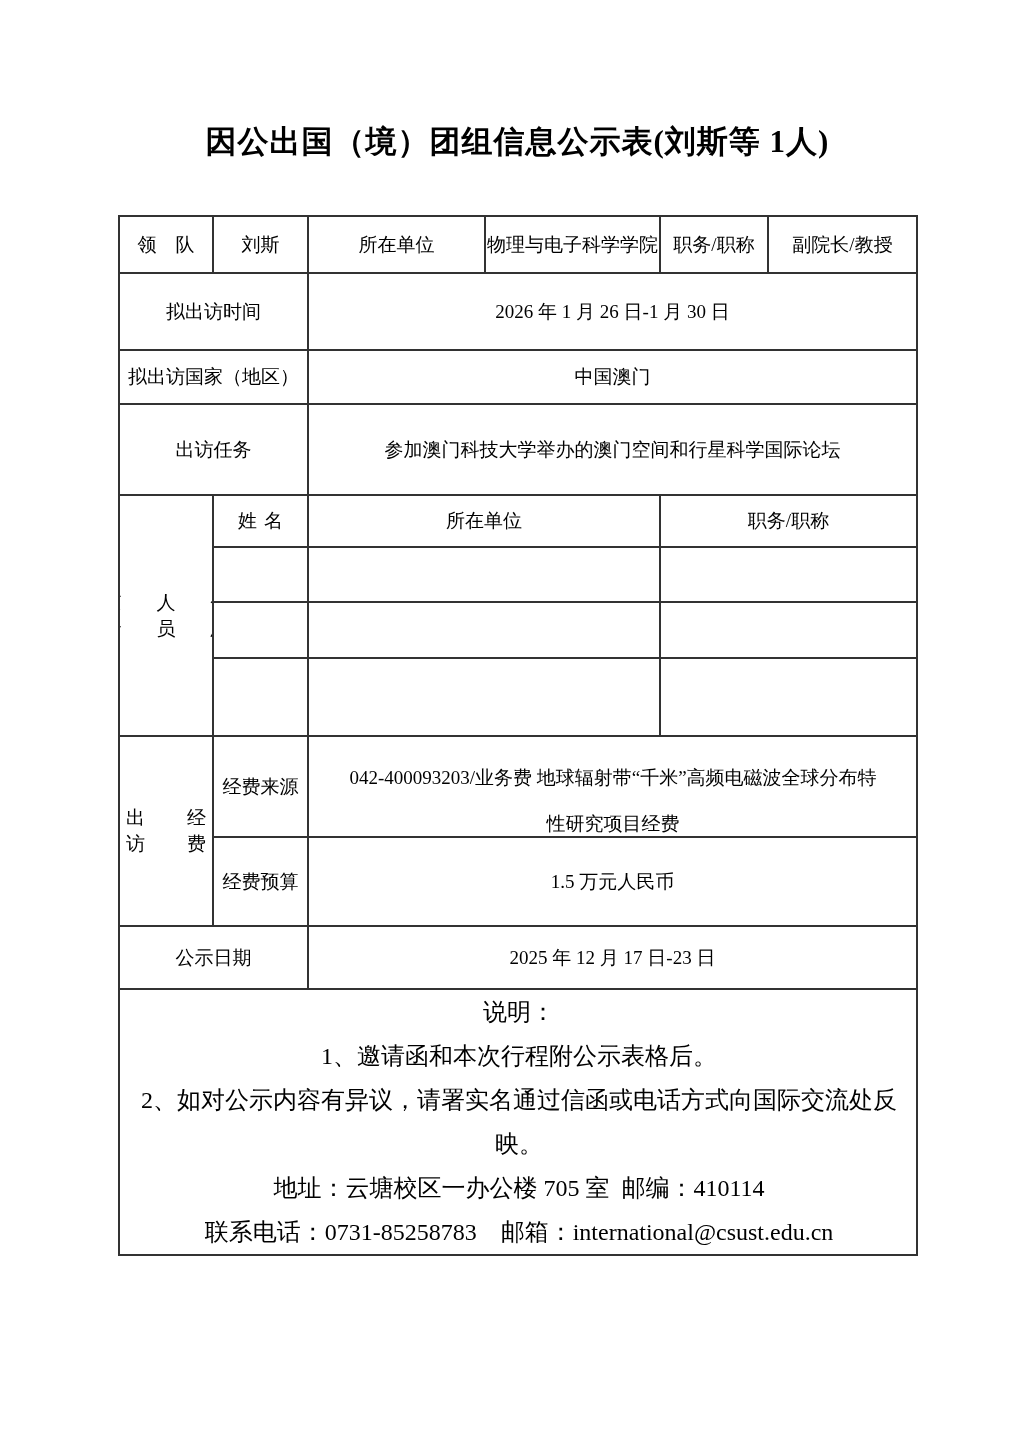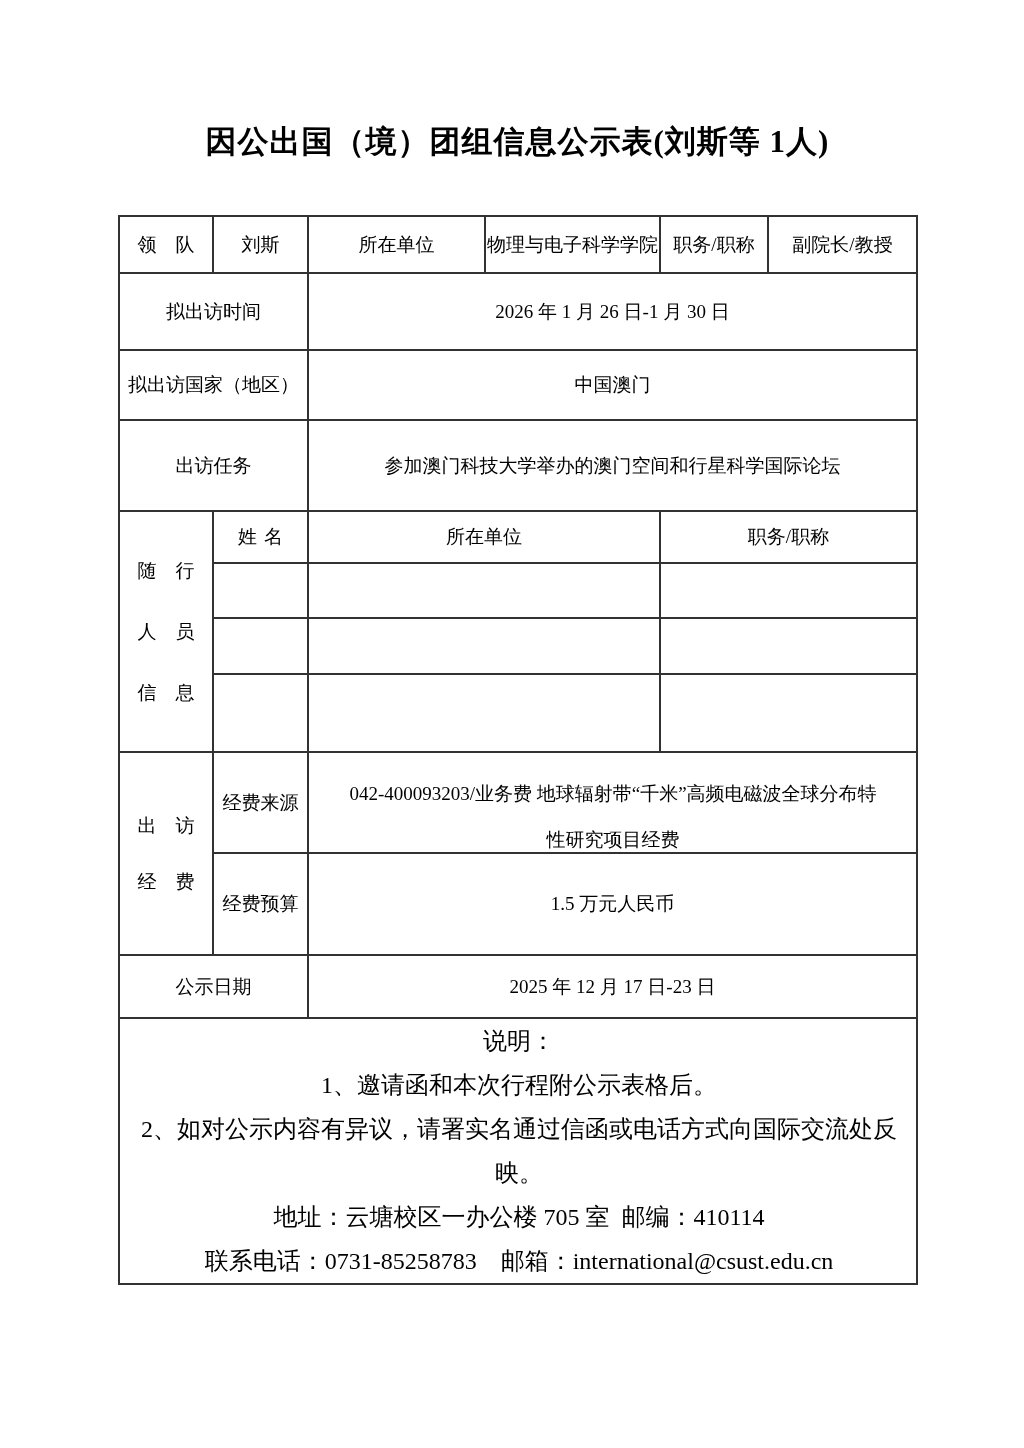--- a/index.html
+++ b/index.html
@@ -41,21 +41,21 @@
     vertical-align: middle;
     overflow: hidden;
   }
   
   td.val-low { vertical-align: bottom; padding-bottom: 7px; }
   td.left    { text-align: left; padding-left: 2px; }
   
   .ls-wide { letter-spacing: 19px; margin-right: -19px; }
   .ls-med  { letter-spacing: 7px;  margin-right: -7px; }
   
-  .vlabel { display: flex; flex-direction: column; align-items: center; justify-content: center; }
+  .vlabel { display: flex; flex-direction: row; align-items: center; justify-content: center; }
   .vlabel.gap-sm { gap: 35px; }
   .vlabel.gap-lg { gap: 30px; }
   
   td.clip-cell { vertical-align: top; text-align: left; }
   .clip-box { height: 81px; overflow: hidden; padding: 18px 0 0 1px; line-height: 46px; white-space: nowrap; }
   .notes-cell { vertical-align: top; text-align: left; }
   .notes-cell .line { line-height: 44px; padding-left: 2px; white-space: pre-wrap; font-size: 24px; }
   .notes-cell .indent { }
   .notes-cell { padding-top: 10px; }
 </style>
@@ -84,21 +84,21 @@
         <td class="val-low left">物理与电子科学学院</td>
         <td>职务/职称</td>
         <td class="val-low left">副院长/教授</td>
       </tr>
 
       <tr style="height:77px">
         <td colspan="2">拟出访时间</td>
         <td colspan="4">2026 年 1 月 26 日-1 月 30 日</td>
       </tr>
 
-      <tr style="height:70px">
+      <tr style="height:54px">
         <td colspan="2">拟出访国家（地区）</td>
         <td colspan="4">中国澳门</td>
       </tr>
 
       <tr style="height:91px">
         <td colspan="2">出访任务</td>
         <td colspan="4">参加澳门科技大学举办的澳门空间和行星科学国际论坛</td>
       </tr>
 
       <tr style="height:52px">
@@ -139,21 +139,21 @@
         </td>
         <td>经费来源</td>
         <td colspan="4" class="clip-cell">
           <div class="clip-box">
             <div>042-400093203/业务费 地球辐射带“千米”高频电磁波全球分布特</div>
             <div>性研究项目经费</div>
           </div>
         </td>
       </tr>
 
-      <tr style="height:102px">
+      <tr style="height:89px">
         <td>经费预算</td>
         <td colspan="4">1.5 万元人民币</td>
       </tr>
 
       <tr style="height:63px">
         <td colspan="2">公示日期</td>
         <td colspan="4">2025 年 12 月 17 日-23 日</td>
       </tr>
 
       <tr style="height:238px">

